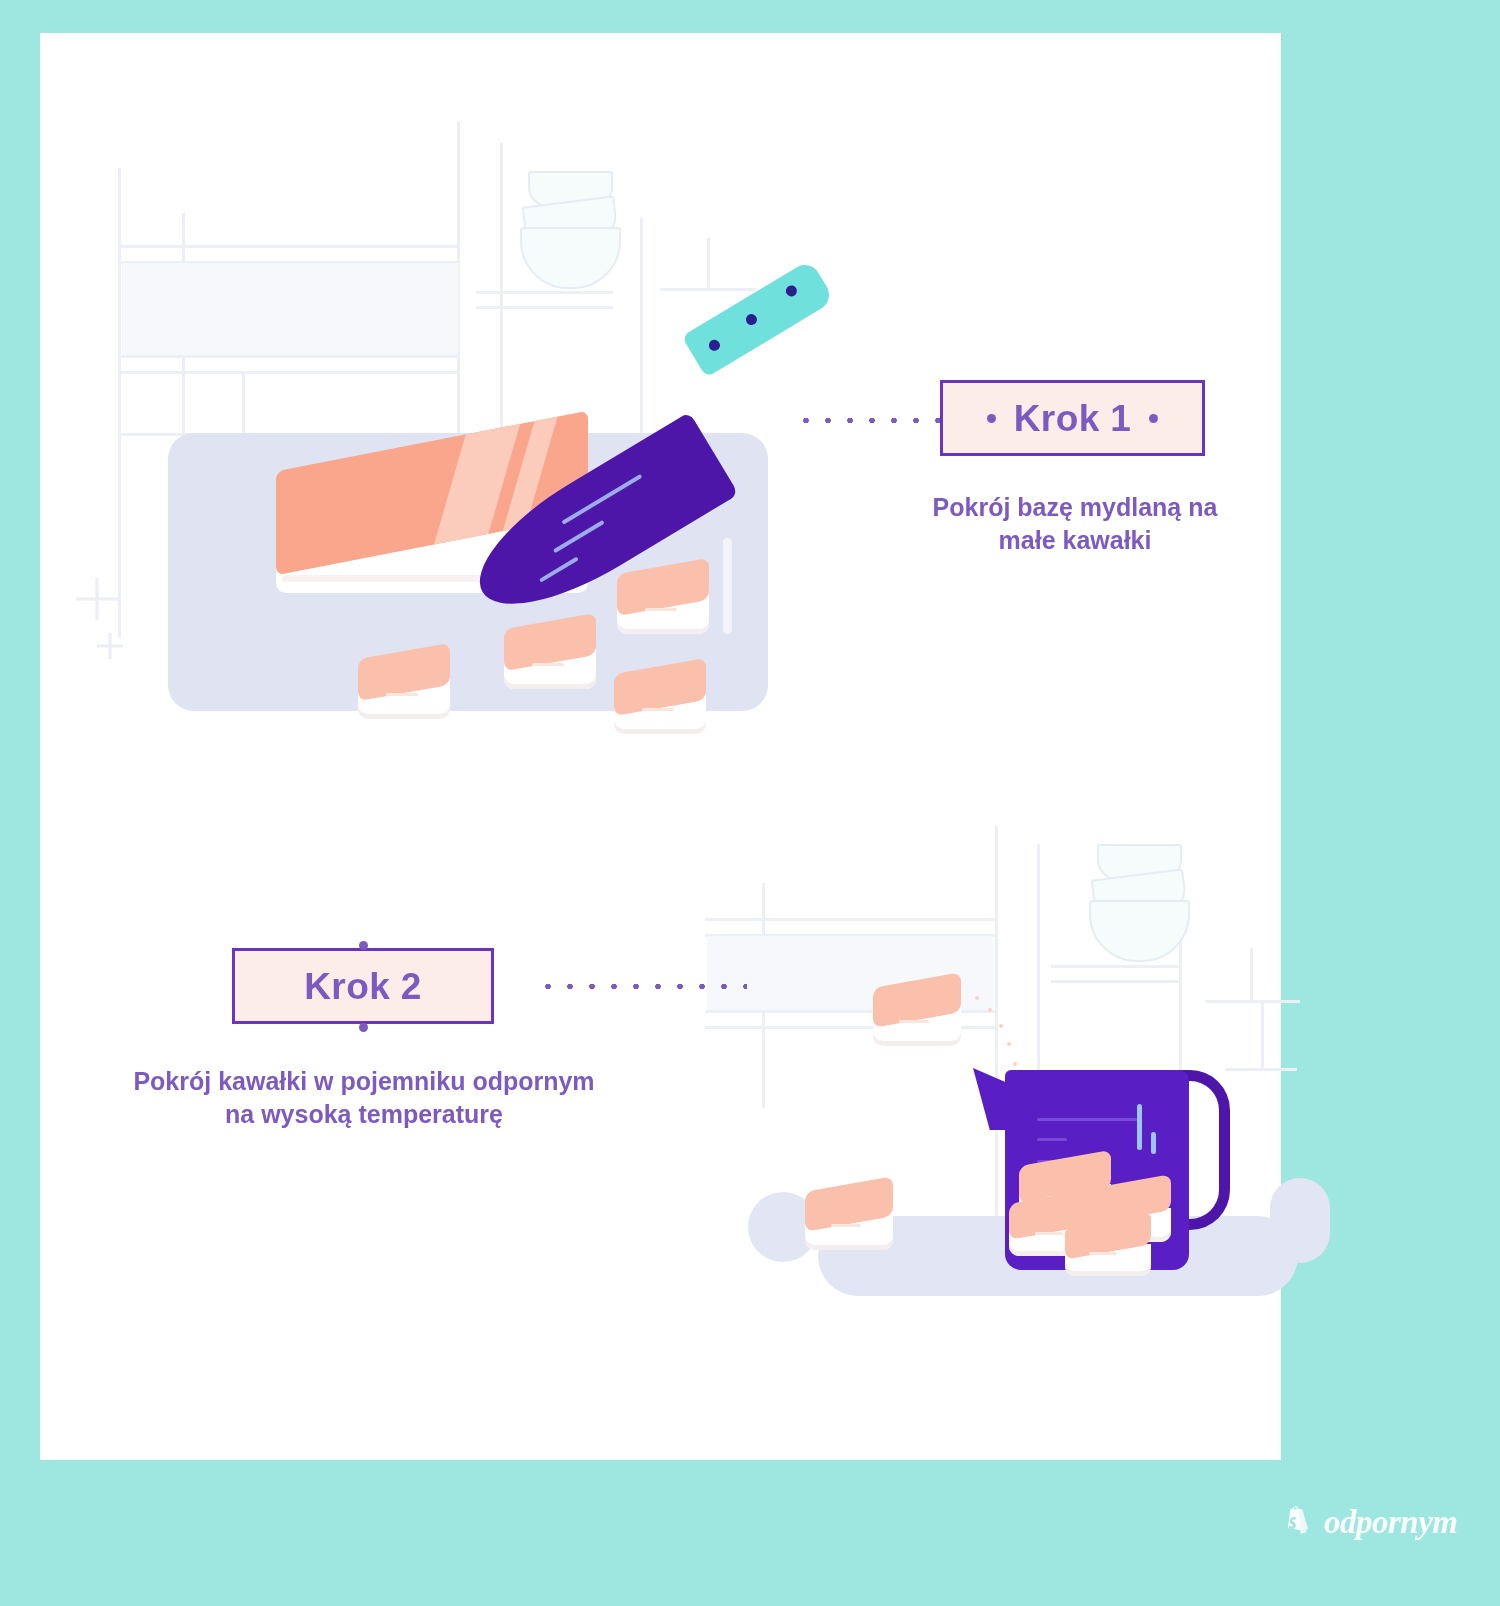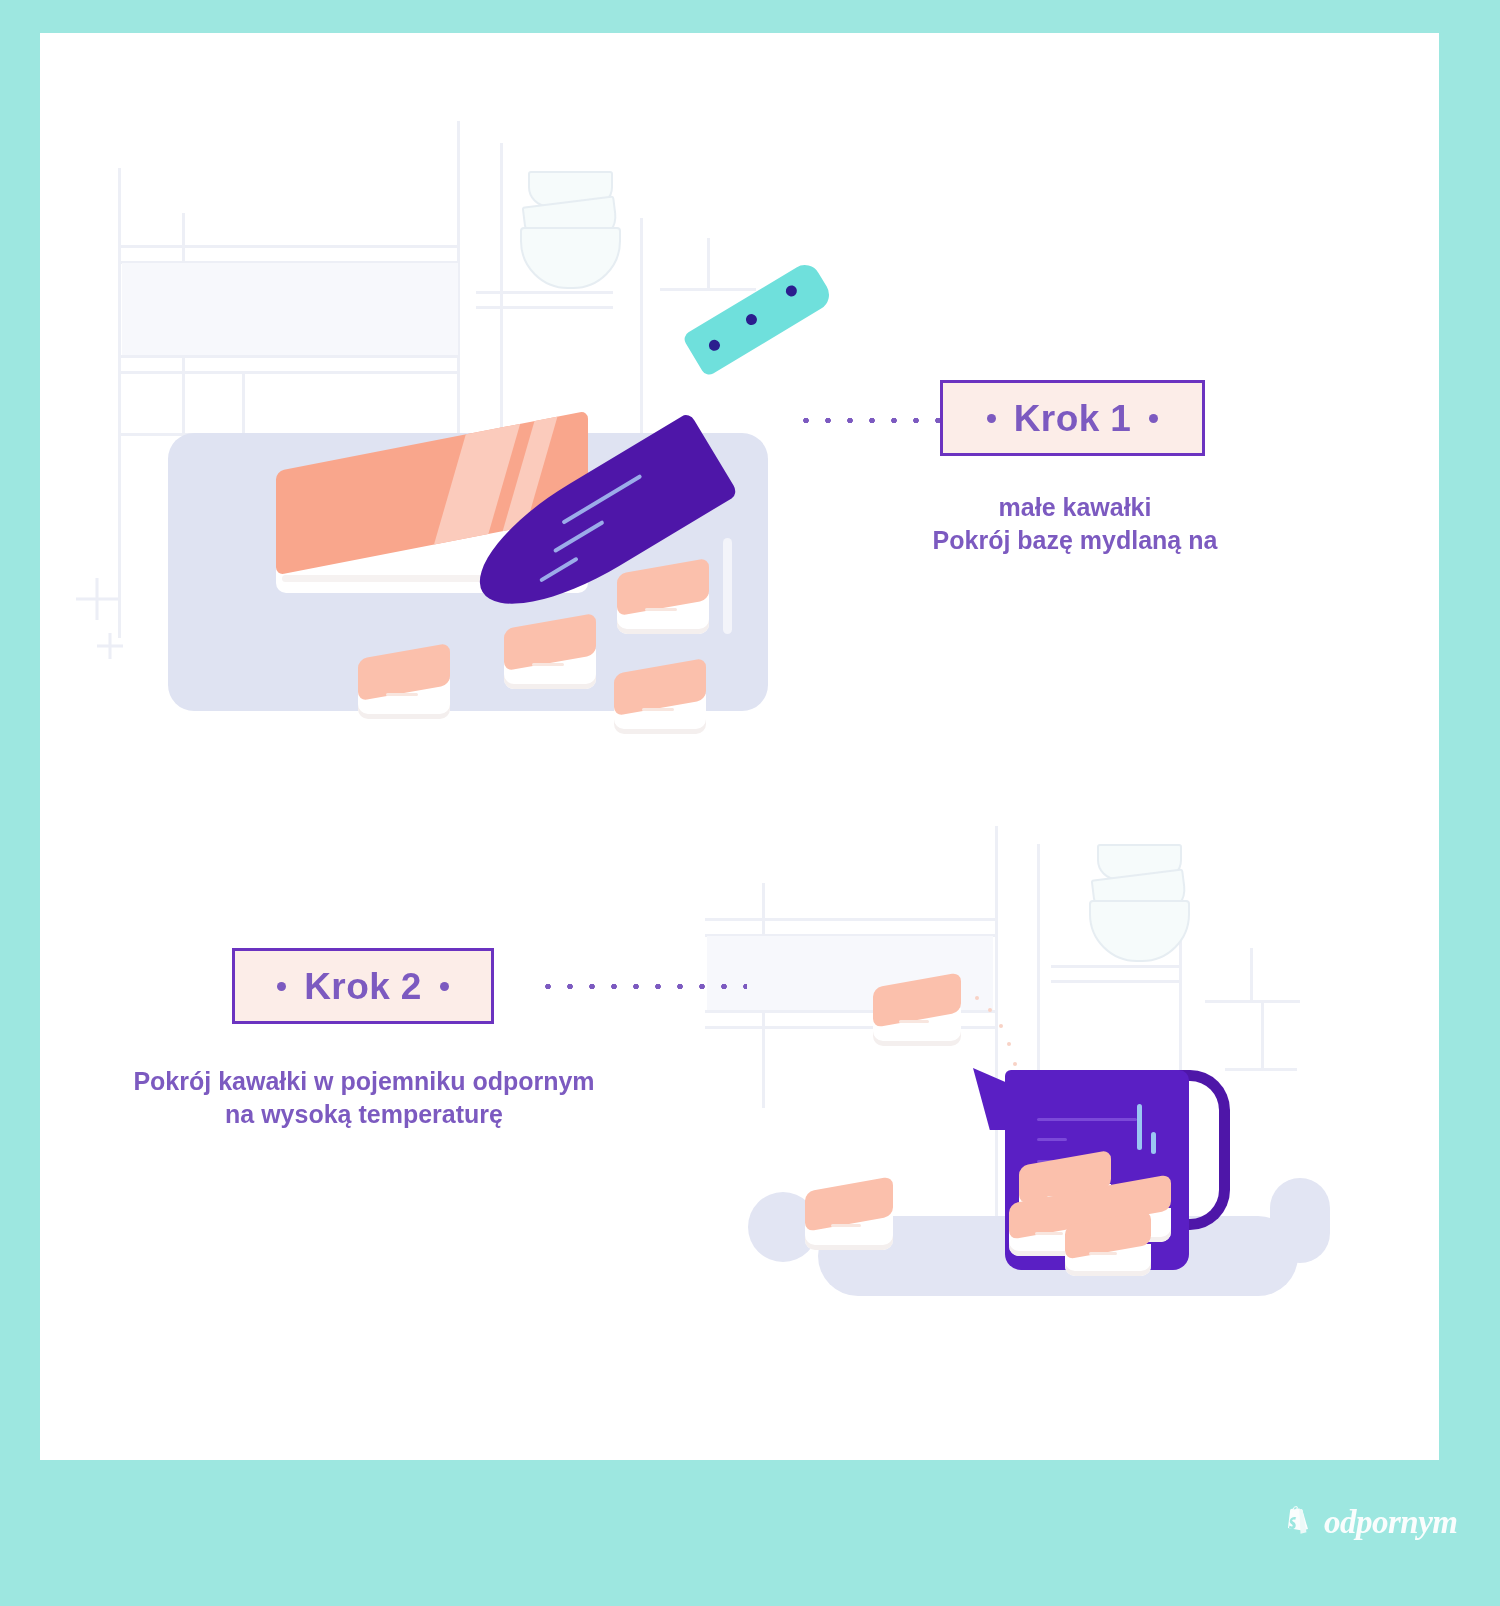--- a/index.html
+++ b/index.html
@@ -11,21 +11,21 @@
     overflow:hidden;
   }
   
   #frame {
     position:absolute; inset:0;
     background:#9DE7E0;
   }
   #canvas {
     position:absolute;
     left:40px; top:33px;
-    width:1399px; height:1427px;
+    width:1241px; height:1427px;
     background:#FFFFFF;
   }
 
   
   .scene { position:absolute; }
   .bg-line { position:absolute; background:#EDEFF6; }
   .bg-line-v { width:3px; }
   .bg-line-h { height:3px; }
   .panel-soft { position:absolute; background:#F7F8FC; }
 
@@ -302,22 +302,22 @@
 
     <div class="dots-line" style="left:755px; top:384px; width:148px;"></div>
 
     <div class="chip" style="left:900px; top:347px; width:265px; height:76px;">
       <span class="dot"></span>
       <span class="chip-label">Krok 1</span>
       <span class="dot"></span>
     </div>
 
     <div class="caption" style="left:865px; top:458px; width:340px;">
+      <div>Pokrój bazę mydlaną na</div>
       <div>małe kawałki</div>
-      <div>Pokrój bazę mydlaną na</div>
     </div>
 
     <div class="scene" style="left:645px; top:745px; width:740px; height:620px;">
 
       <div class="bg-line bg-line-v" style="left:77px; top:105px; height:225px;"></div>
       <div class="bg-line bg-line-v" style="left:310px; top:48px; height:440px;"></div>
       <div class="bg-line bg-line-v" style="left:352px; top:66px; height:240px;"></div>
       <div class="bg-line bg-line-v" style="left:494px; top:142px; height:330px;"></div>
       <div class="bg-line bg-line-v" style="left:565px; top:170px; height:55px;"></div>
 
@@ -390,21 +390,21 @@
             <div class="cube-body" style="height:32px;"></div>
             <div class="cube-top" style="height:34px;"></div>
             <div class="cube-mark" style="left:24px; top:34px; width:28px;"></div>
           </div>
         </div>
       </div>
     </div>
 
     <div class="dots-line" style="left:497px; top:950px; width:210px;"></div>
 
-    <div class="chip" style="left:192px; top:915px; width:262px; height:76px;">
+    <div class="chip" style="left:192px; top:915px; width:262px; height:76px;flex-direction:column;">
       <span class="dot"></span>
       <span class="chip-label">Krok 2</span>
       <span class="dot"></span>
     </div>
 
     <div class="caption" style="left:78px; top:1032px; width:492px;">
       <div>Pokrój kawałki w pojemniku odpornym</div>
       <div>na wysoką temperaturę</div>
     </div>
 

